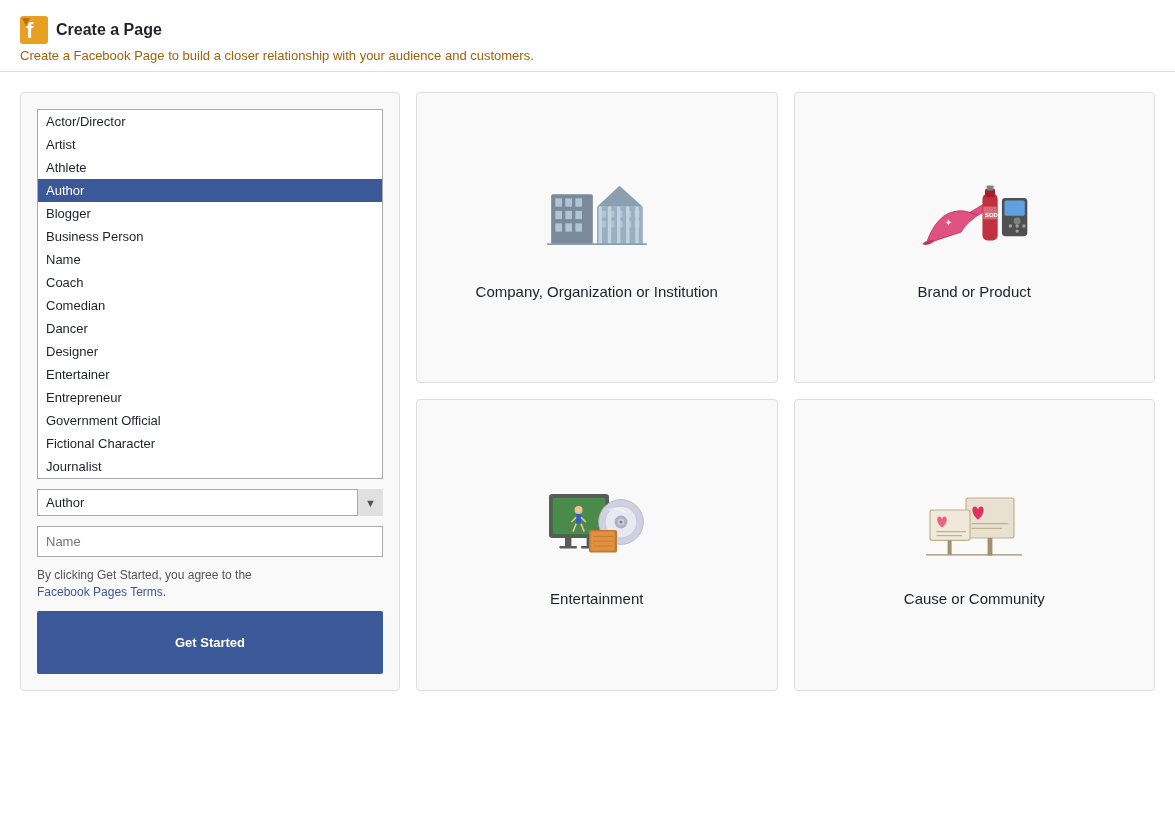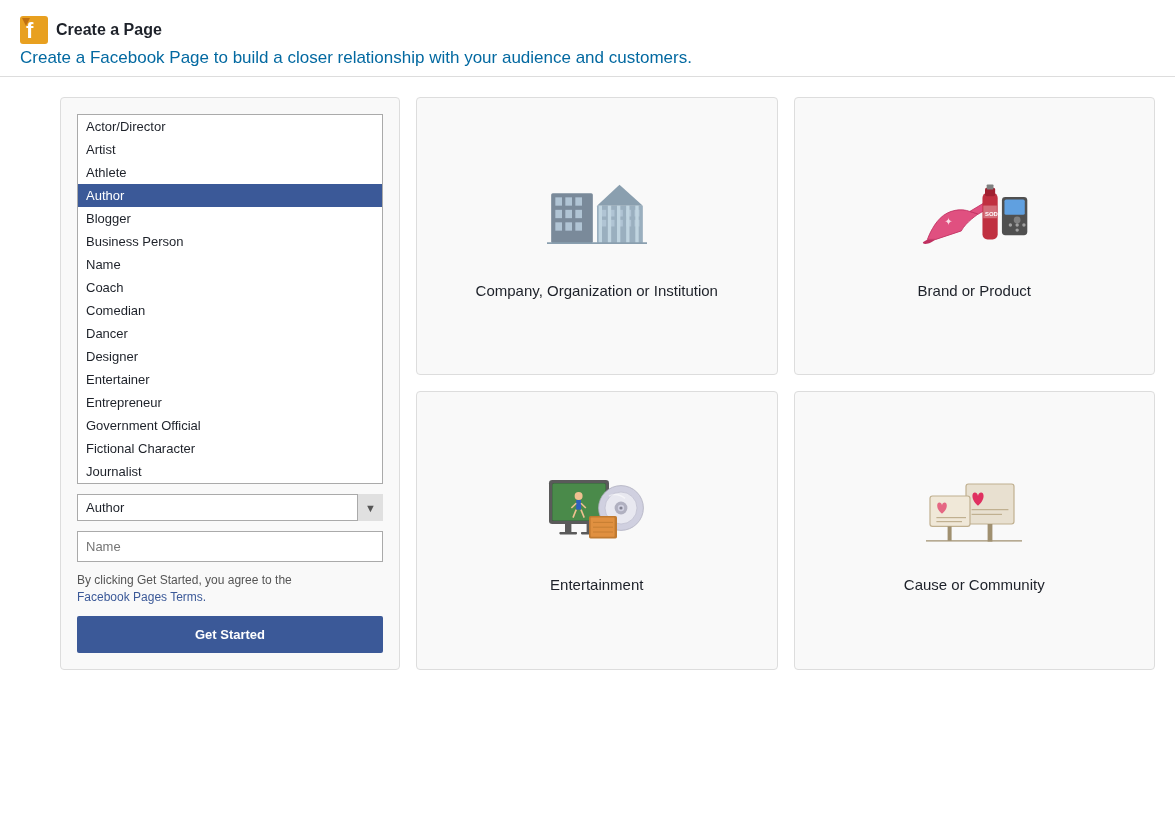--- a/index.html
+++ b/index.html
@@ -18,22 +18,22 @@
       align-items: center;
       gap: 8px;
       margin-bottom: 4px;
     }
     .page-title {
       font-size: 16px;
       font-weight: bold;
       color: #1d2129;
     }
     .page-subtitle {
-      font-size: 17px;
-      color: #0369a1;
+      font-size: 13px;
+      color: #a16207;
     }
     .facebook-icon {
       width: 28px;
       height: 28px;
     }
     .main-content {
       padding: 20px;
     }
     .cards-grid {
       display: grid;
@@ -45,21 +45,20 @@
       border-radius: 4px;
       background: #f9f9f9;
       cursor: pointer;
     }
     .card-person {
       grid-row: 1 / 3;
       padding: 16px;
       display: flex;
       flex-direction: column;
       gap: 10px;
-      margin-left: 40px;
     }
     .card-category {
       display: flex;
       flex-direction: column;
       align-items: center;
       justify-content: center;
       padding: 20px;
       min-height: 185px;
     }
     .card-category-label {
@@ -130,21 +129,21 @@
       line-height: 1.4;
     }
     .terms-link {
       color: #3b5998;
       text-decoration: none;
     }
     .get-started-btn {
       background: #3b5998;
       color: #fff;
       border: none;
-      padding: 11px 14px;
+      padding: 24px 14px;
       font-size: 13px;
       font-weight: bold;
       cursor: pointer;
       border-radius: 2px;
     }
     
     .icon-company {
       width: 100px;
       height: 80px;
     }

